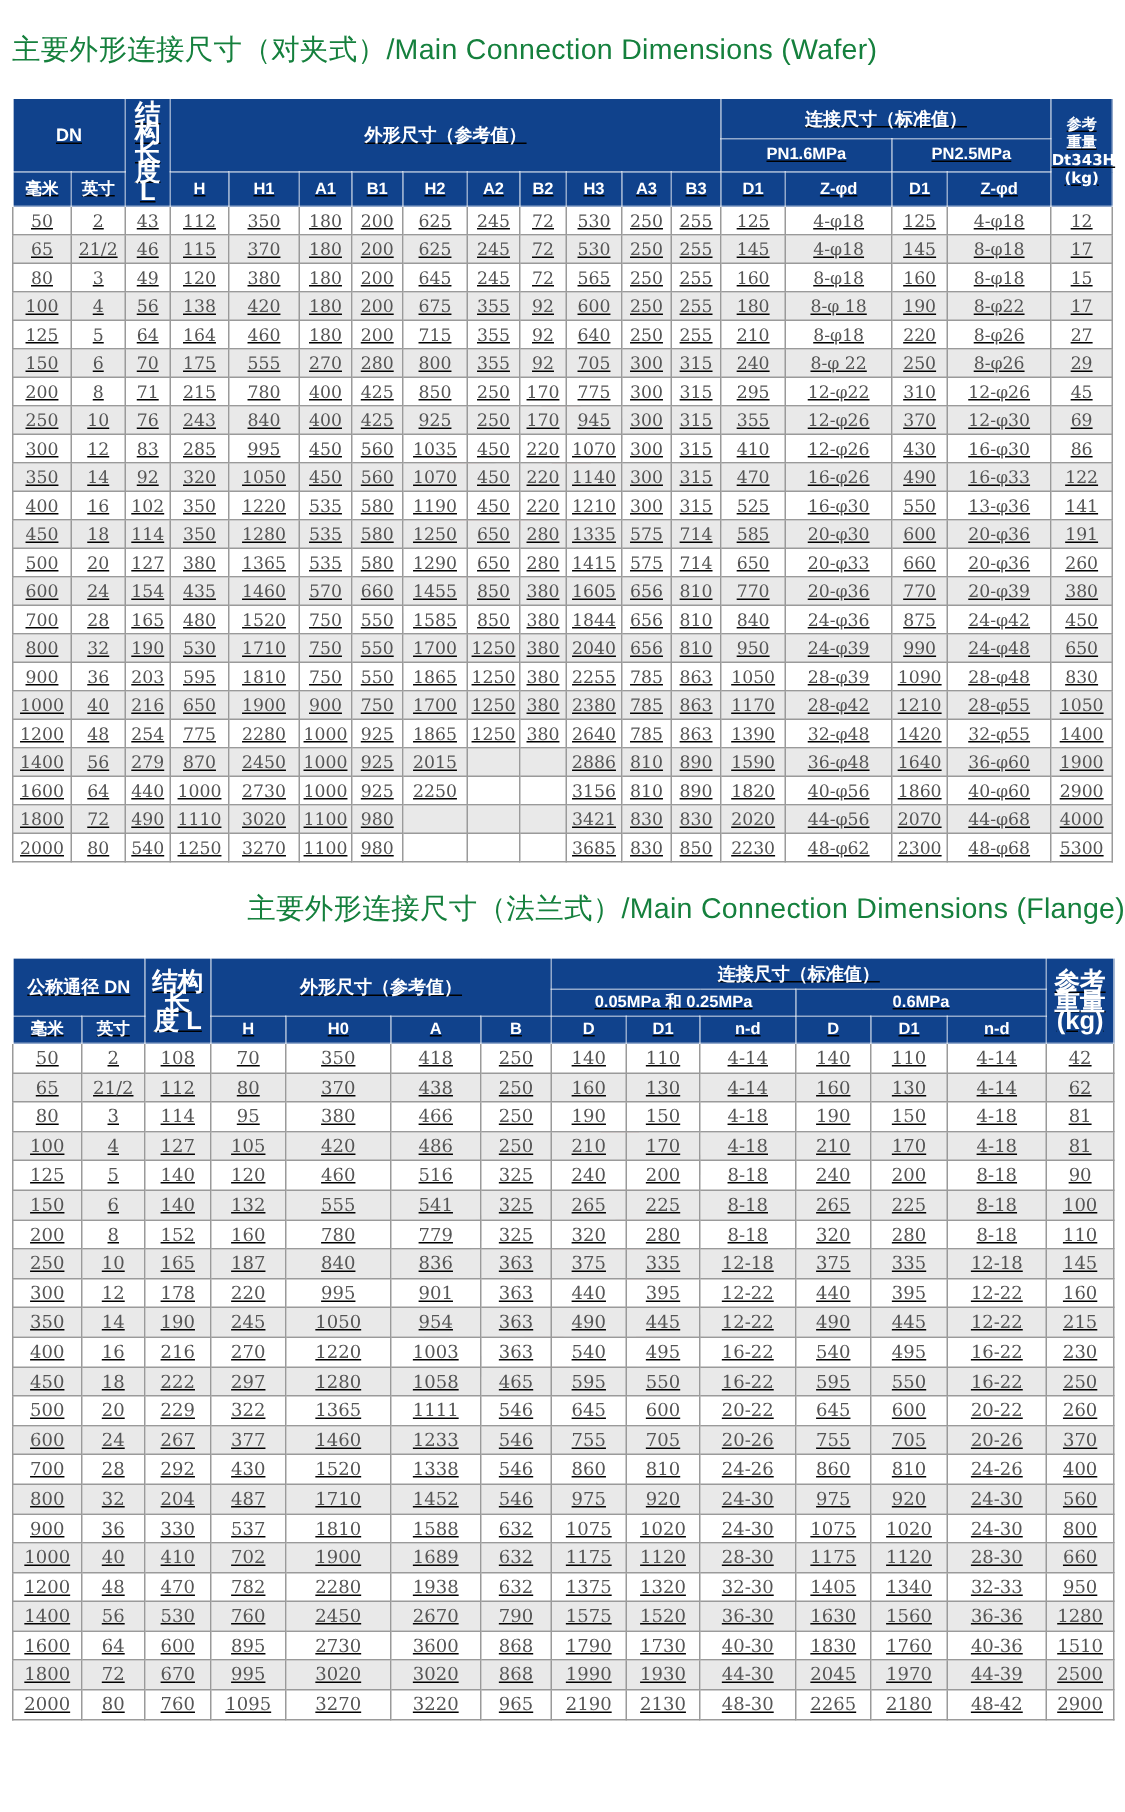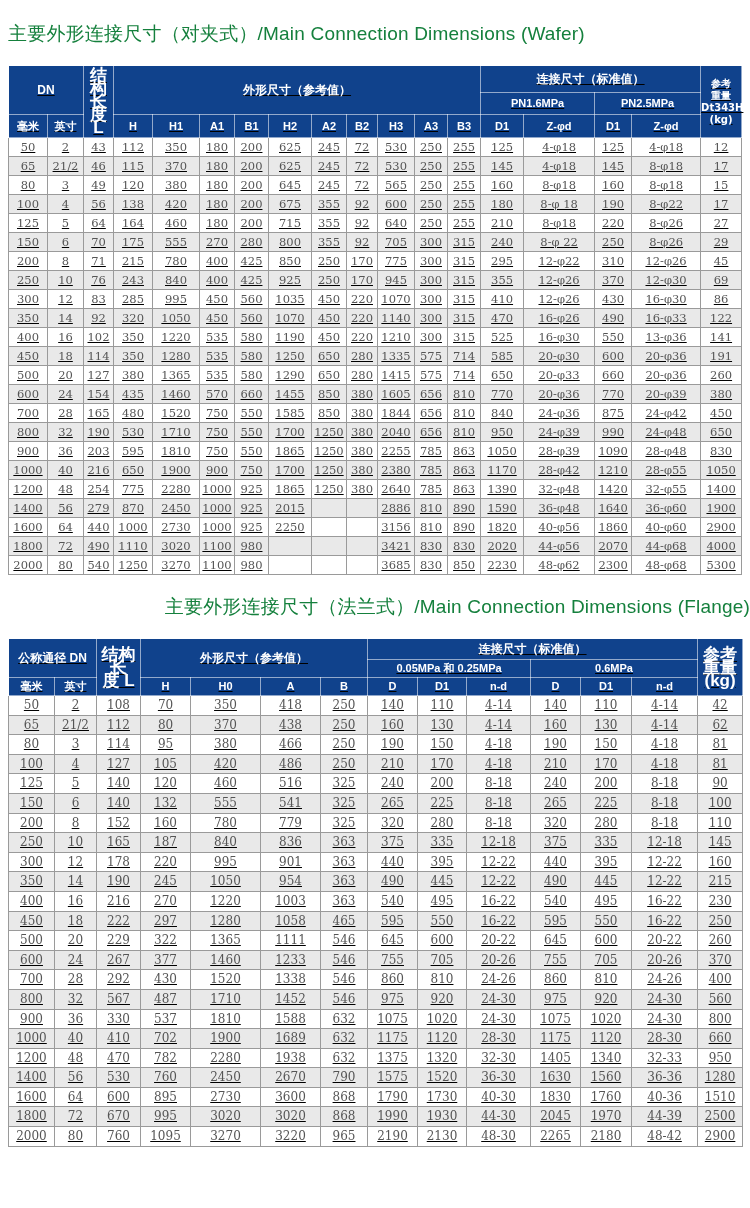--- a/index.html
+++ b/index.html
@@ -874,21 +874,21 @@
         <td>810</td>
         <td>24-26</td>
         <td>860</td>
         <td>810</td>
         <td>24-26</td>
         <td>400</td>
       </tr>
       <tr>
         <td>800</td>
         <td>32</td>
-        <td>567</td>
+        <td>204</td>
         <td>487</td>
         <td>1710</td>
         <td>1452</td>
         <td>546</td>
         <td>975</td>
         <td>920</td>
         <td>24-30</td>
         <td>975</td>
         <td>920</td>
         <td>24-30</td>

